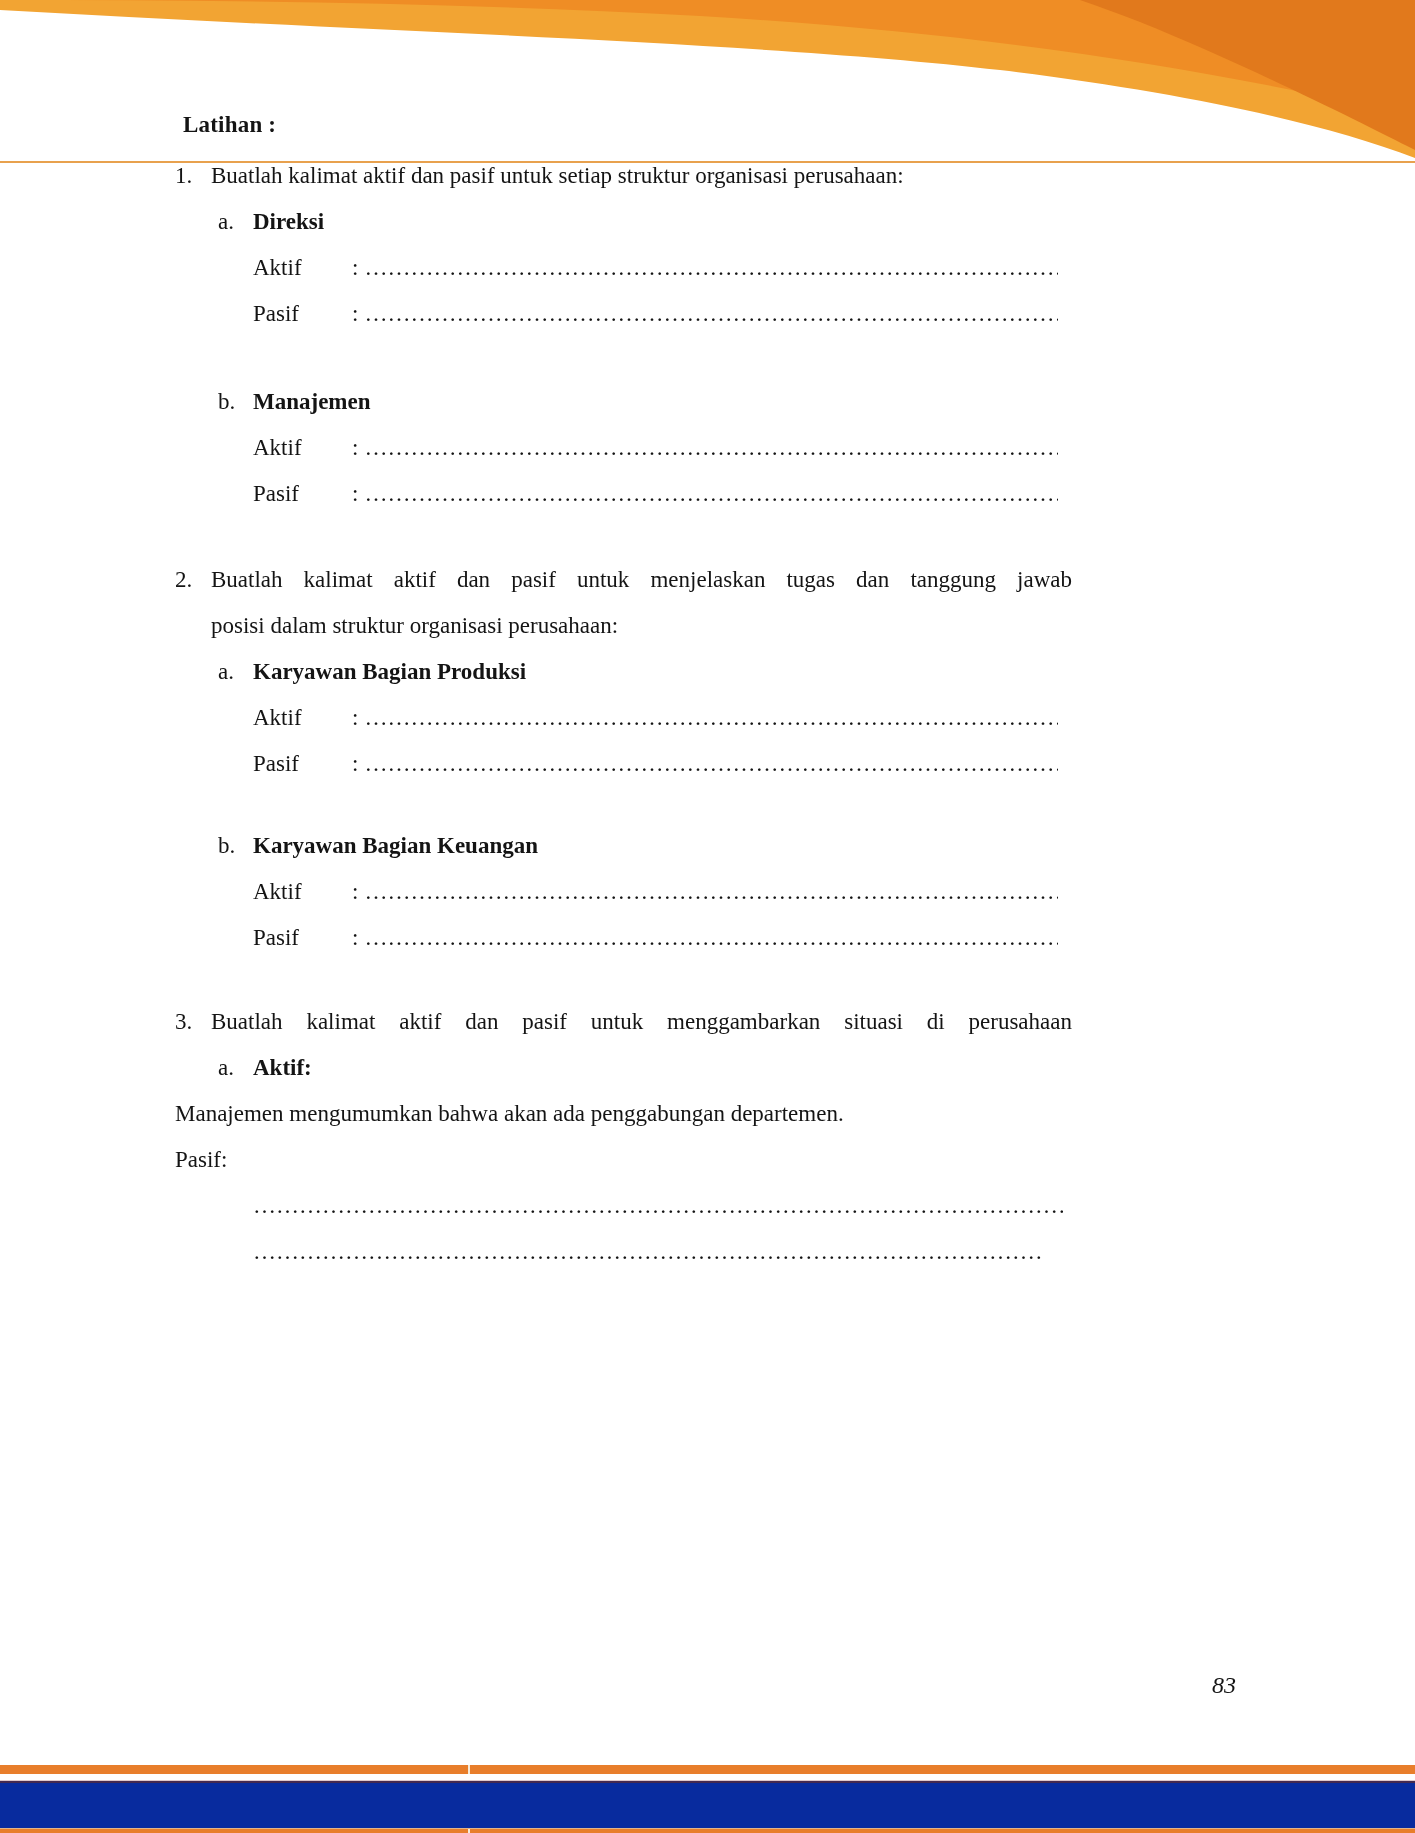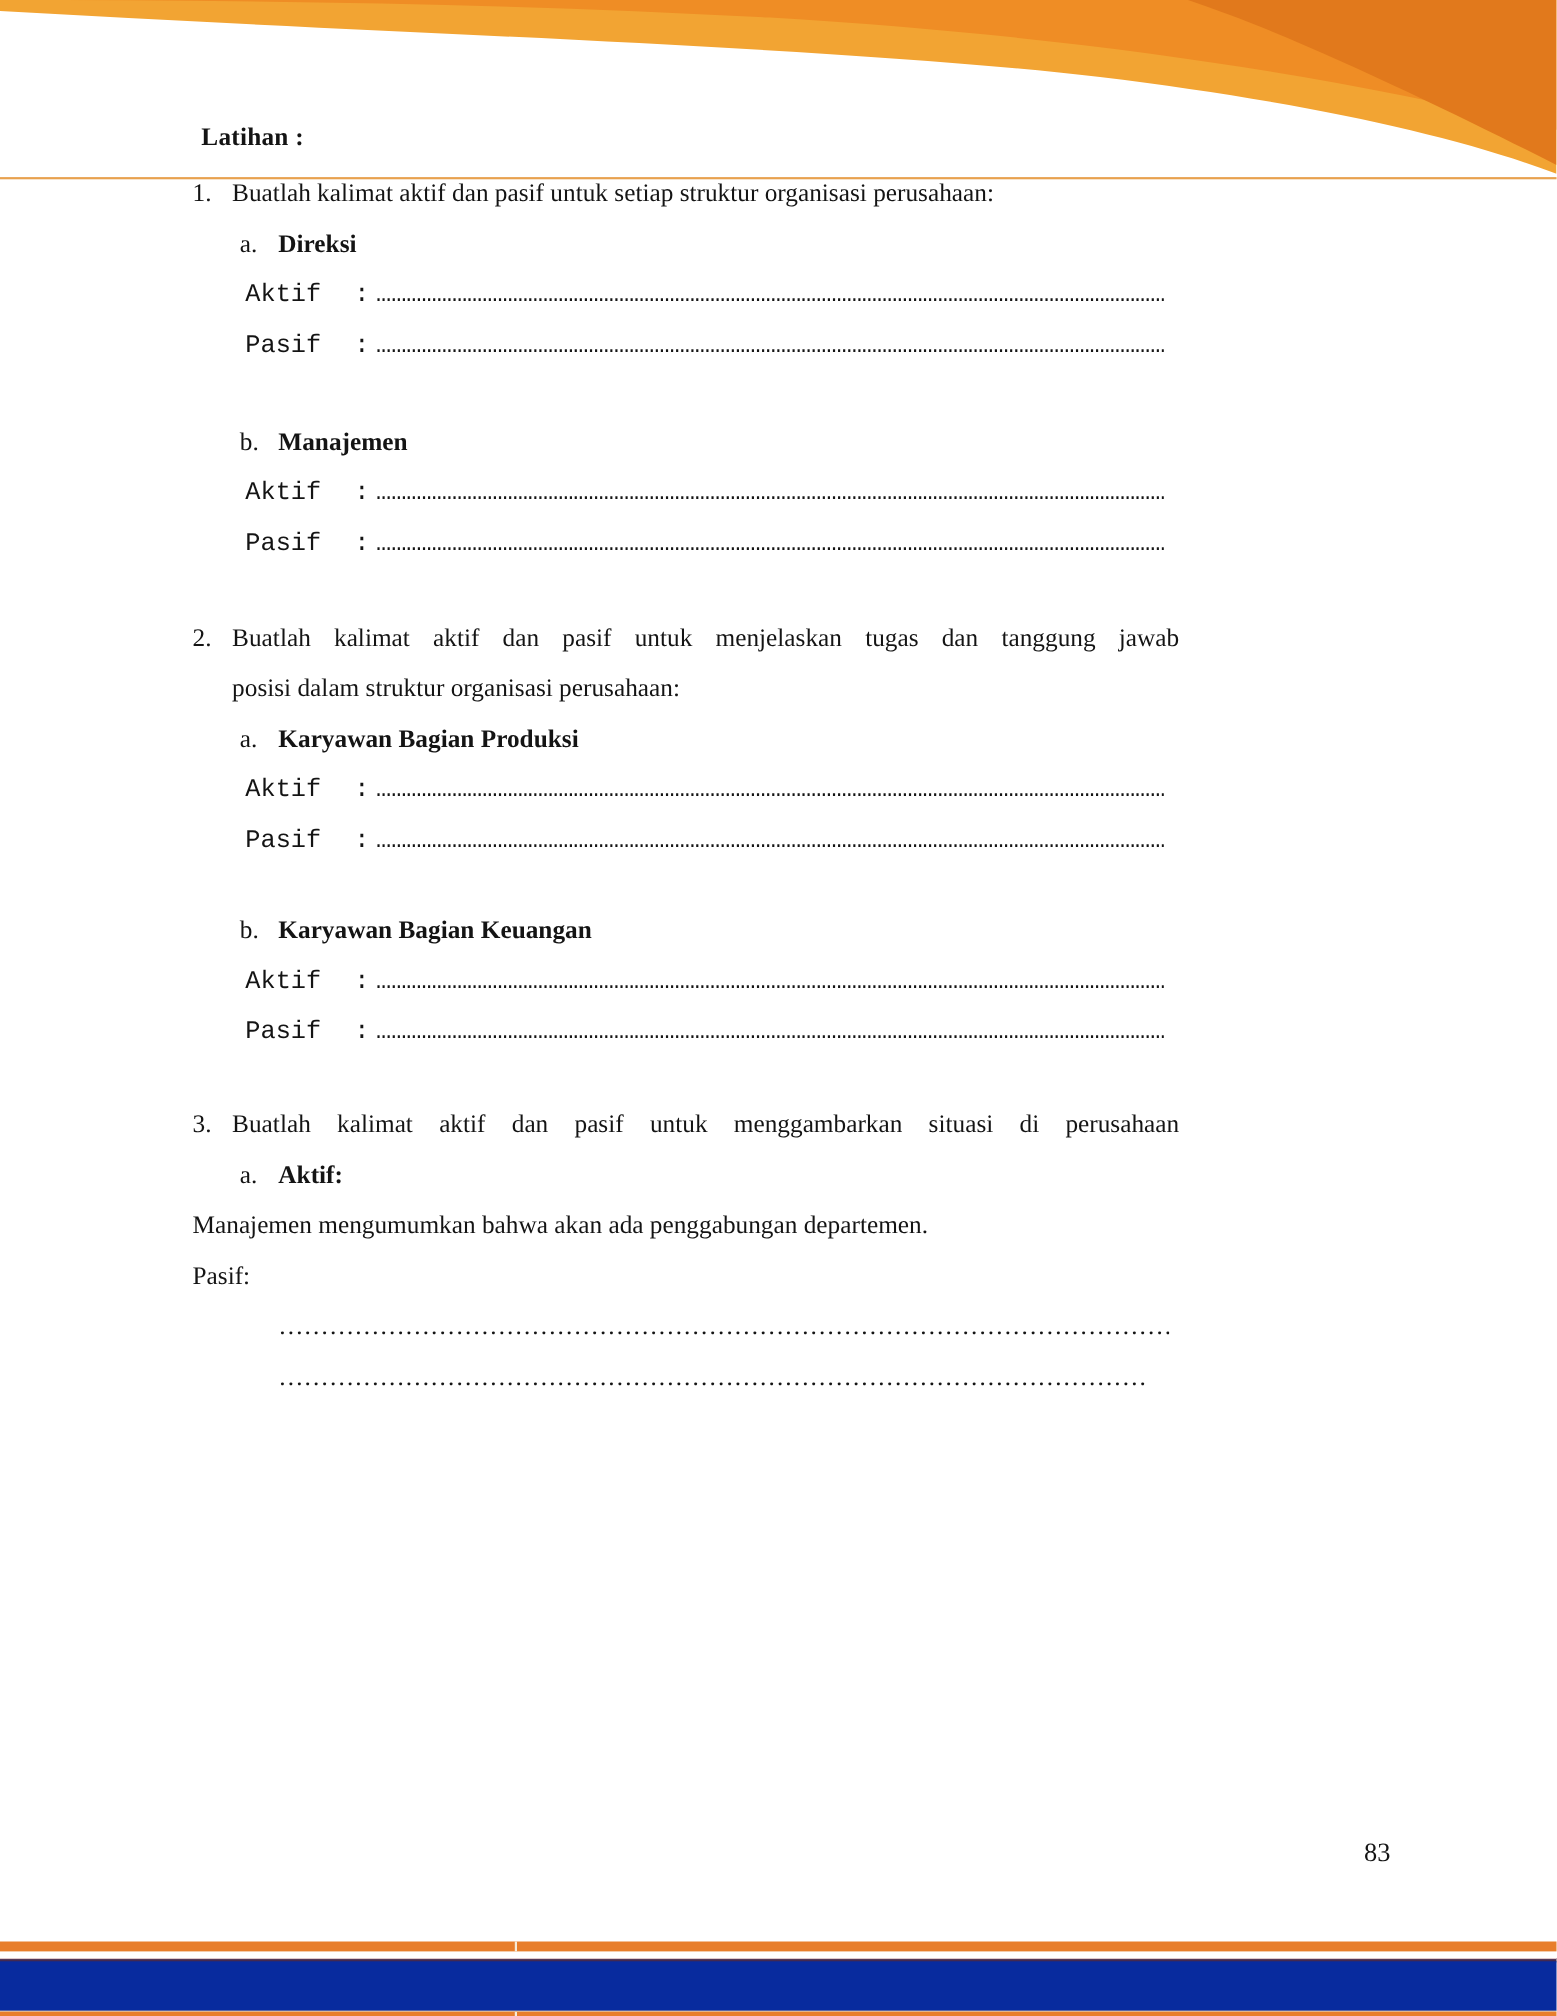--- a/index.html
+++ b/index.html
@@ -21,31 +21,31 @@
     position:absolute;left:175px;top:153px;width:897px;
     font-size:23px;line-height:46px;
   }
   .exercise{display:flex;}
   .num{width:36px;flex:none;}
   .prompt{flex:1;}
   .jline{text-align:justify;text-align-last:justify;}
   .subitem{margin-left:43px;display:flex;}
   .letter{width:35px;flex:none;}
   .subtitle{flex:1;font-weight:bold;}
-  .answer-row{margin-left:48px;display:flex;padding-right:14px;font-family:Liberation Mono, monospace;}
+  .answer-row{margin-left:78px;display:flex;padding-right:14px;}
   .alabel{width:99px;flex:none;}
   .colon{flex:none;margin-right:6px;}
   .adots{flex:1;overflow:hidden;white-space:nowrap;}
   .plain-line{}
   .blank-dots{margin-left:78px;overflow:hidden;white-space:nowrap;}
   .mt-b1{margin-top:42px;}
   .mt-ex2{margin-top:40px;}
   .mt-b2{margin-top:36px;}
   .mt-ex3{margin-top:38px;}
-  .page-number{position:absolute;left:1240px;top:1672px;font-size:24px;}
+  .page-number{position:absolute;left:1212px;top:1672px;font-size:24px;font-style:italic;}
   .f-orange-top{position:absolute;left:0;top:1765px;width:1415px;height:9px;background:#E87E2B;}
   .f-notch{position:absolute;left:468px;top:0;width:2px;height:100%;background:#F6EBD9;}
   .f-dark-line{position:absolute;left:0;top:1780px;width:1415px;height:3px;background:#44294F;border-top:1px solid #DFC9CC;}
   .f-blue{position:absolute;left:0;top:1783px;width:1415px;height:45px;background:#082B9E;}
   .f-tan-line{position:absolute;left:0;top:1828px;width:1415px;height:1px;background:#E2B488;}
   .f-orange-bottom{position:absolute;left:0;top:1829px;width:1415px;height:4px;background:#E87E2B;}
 </style>
 </head>
 <body>
 

